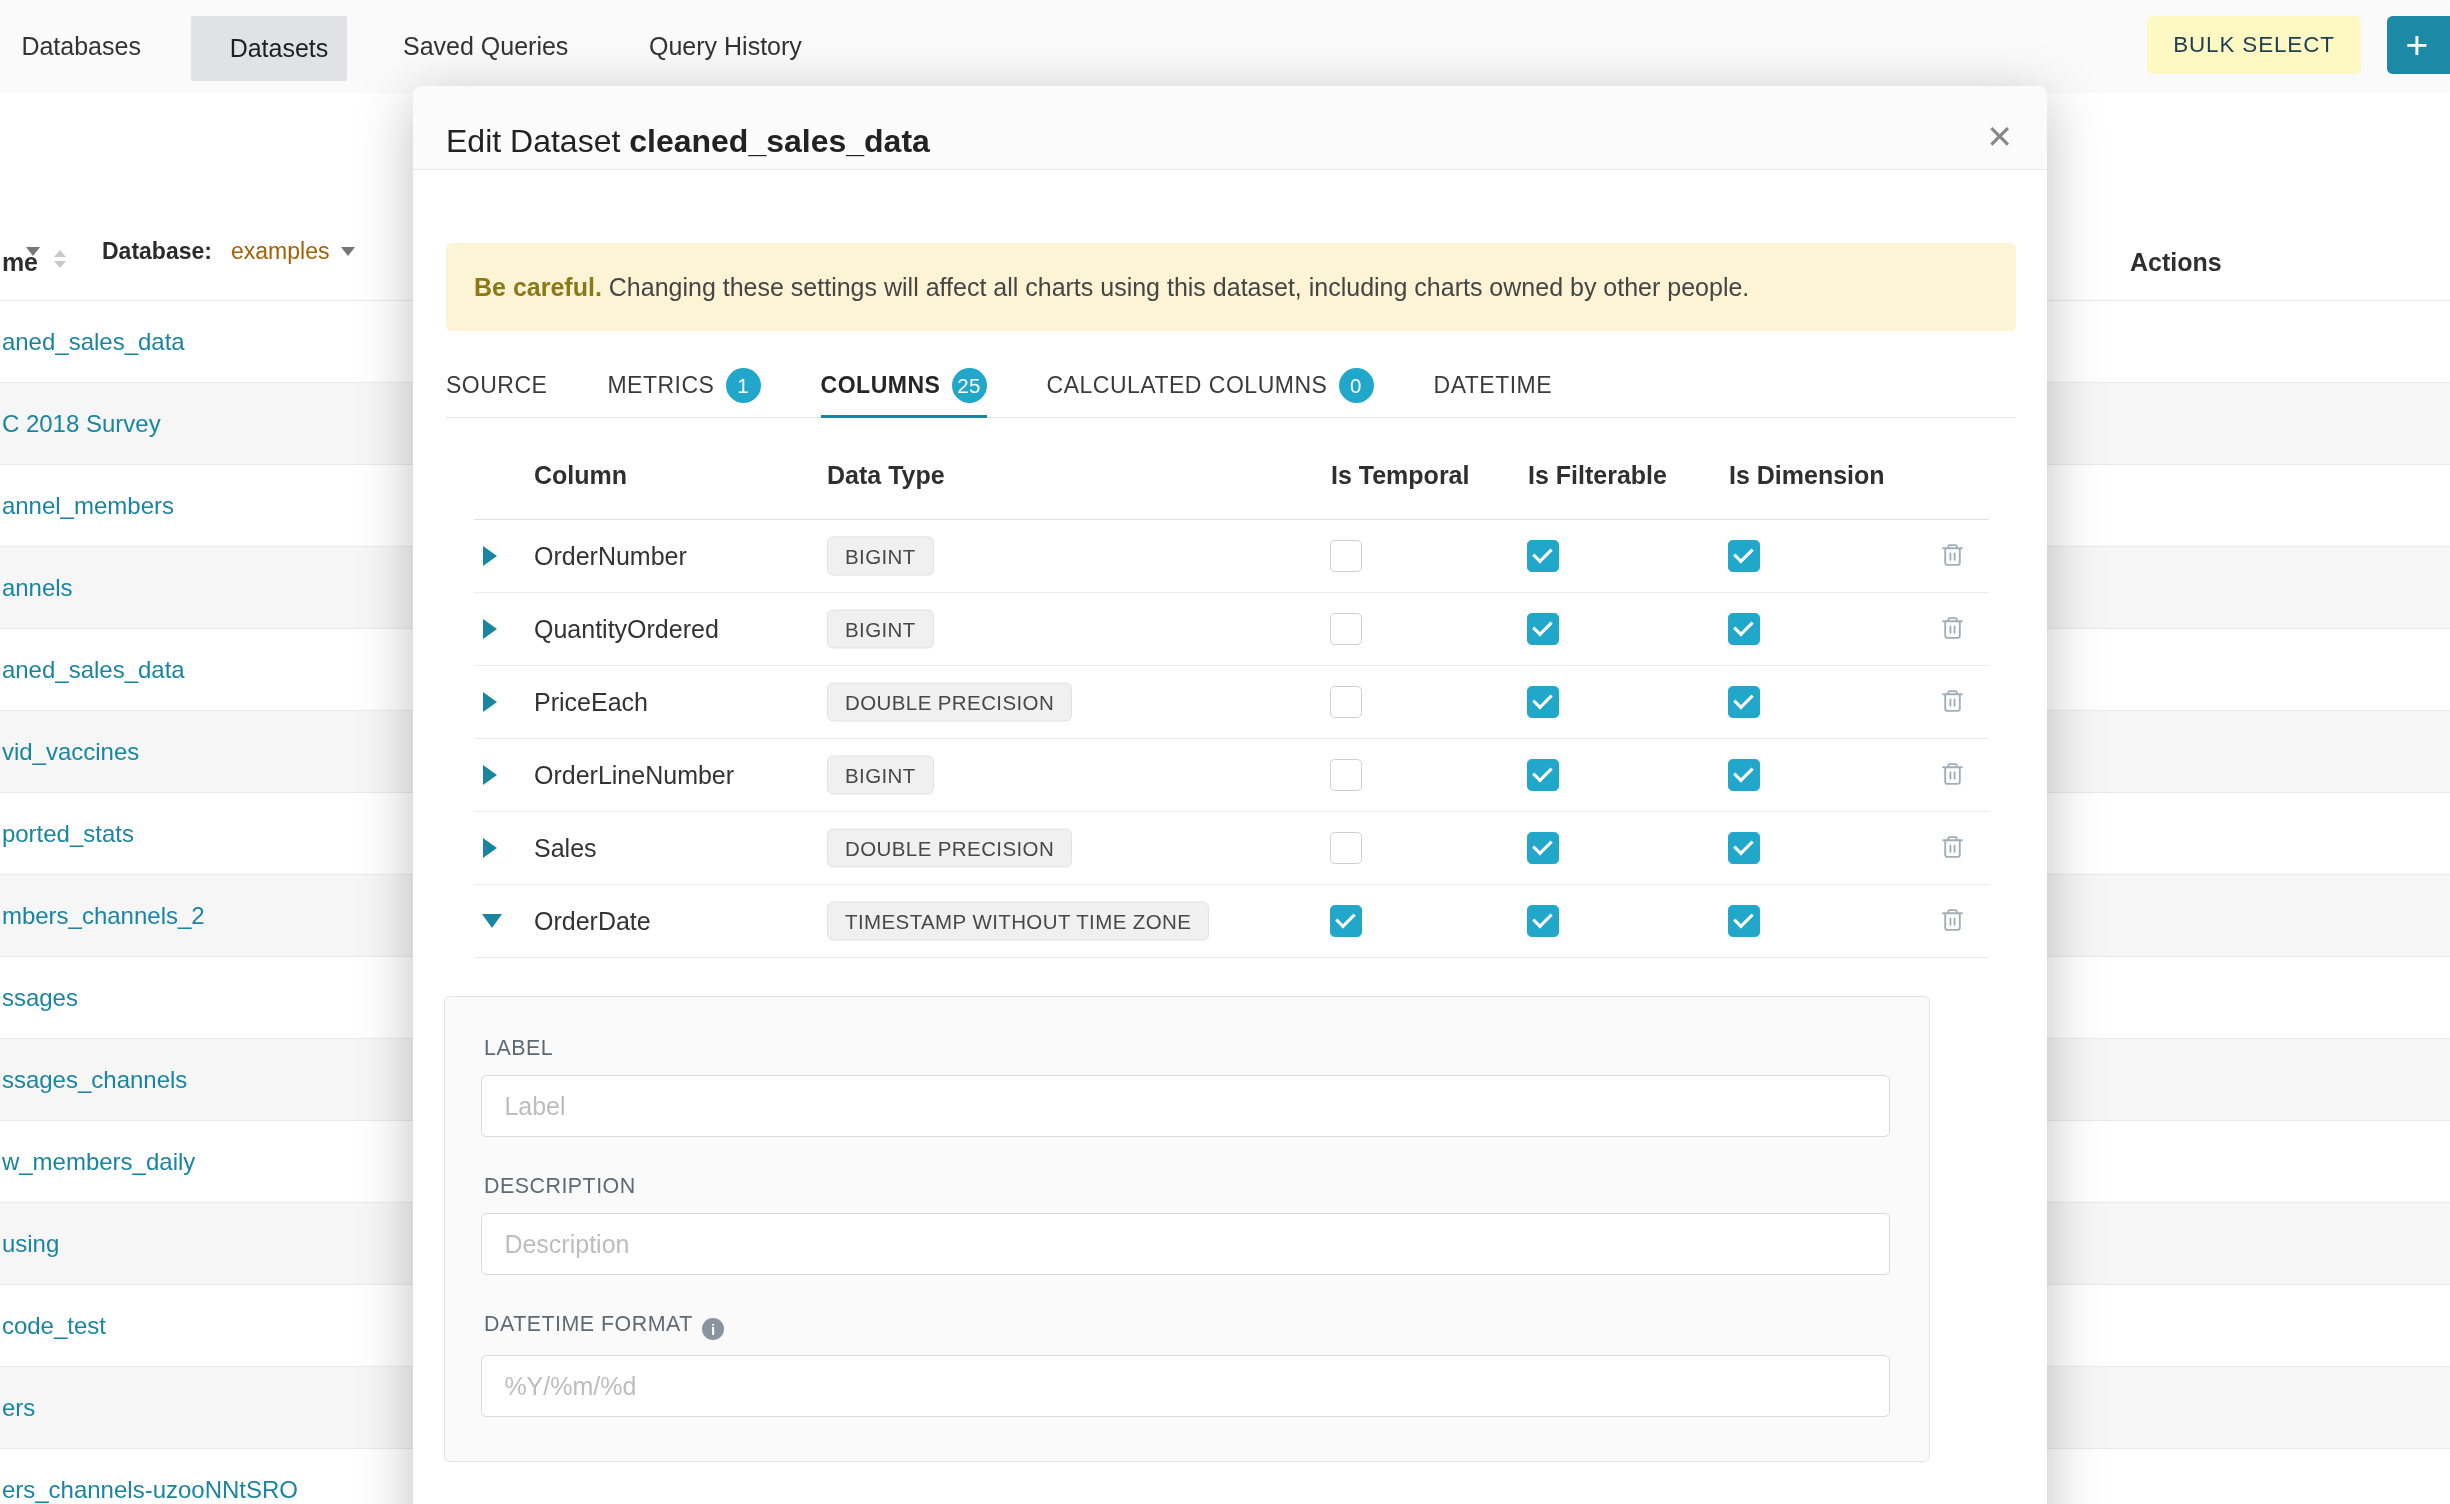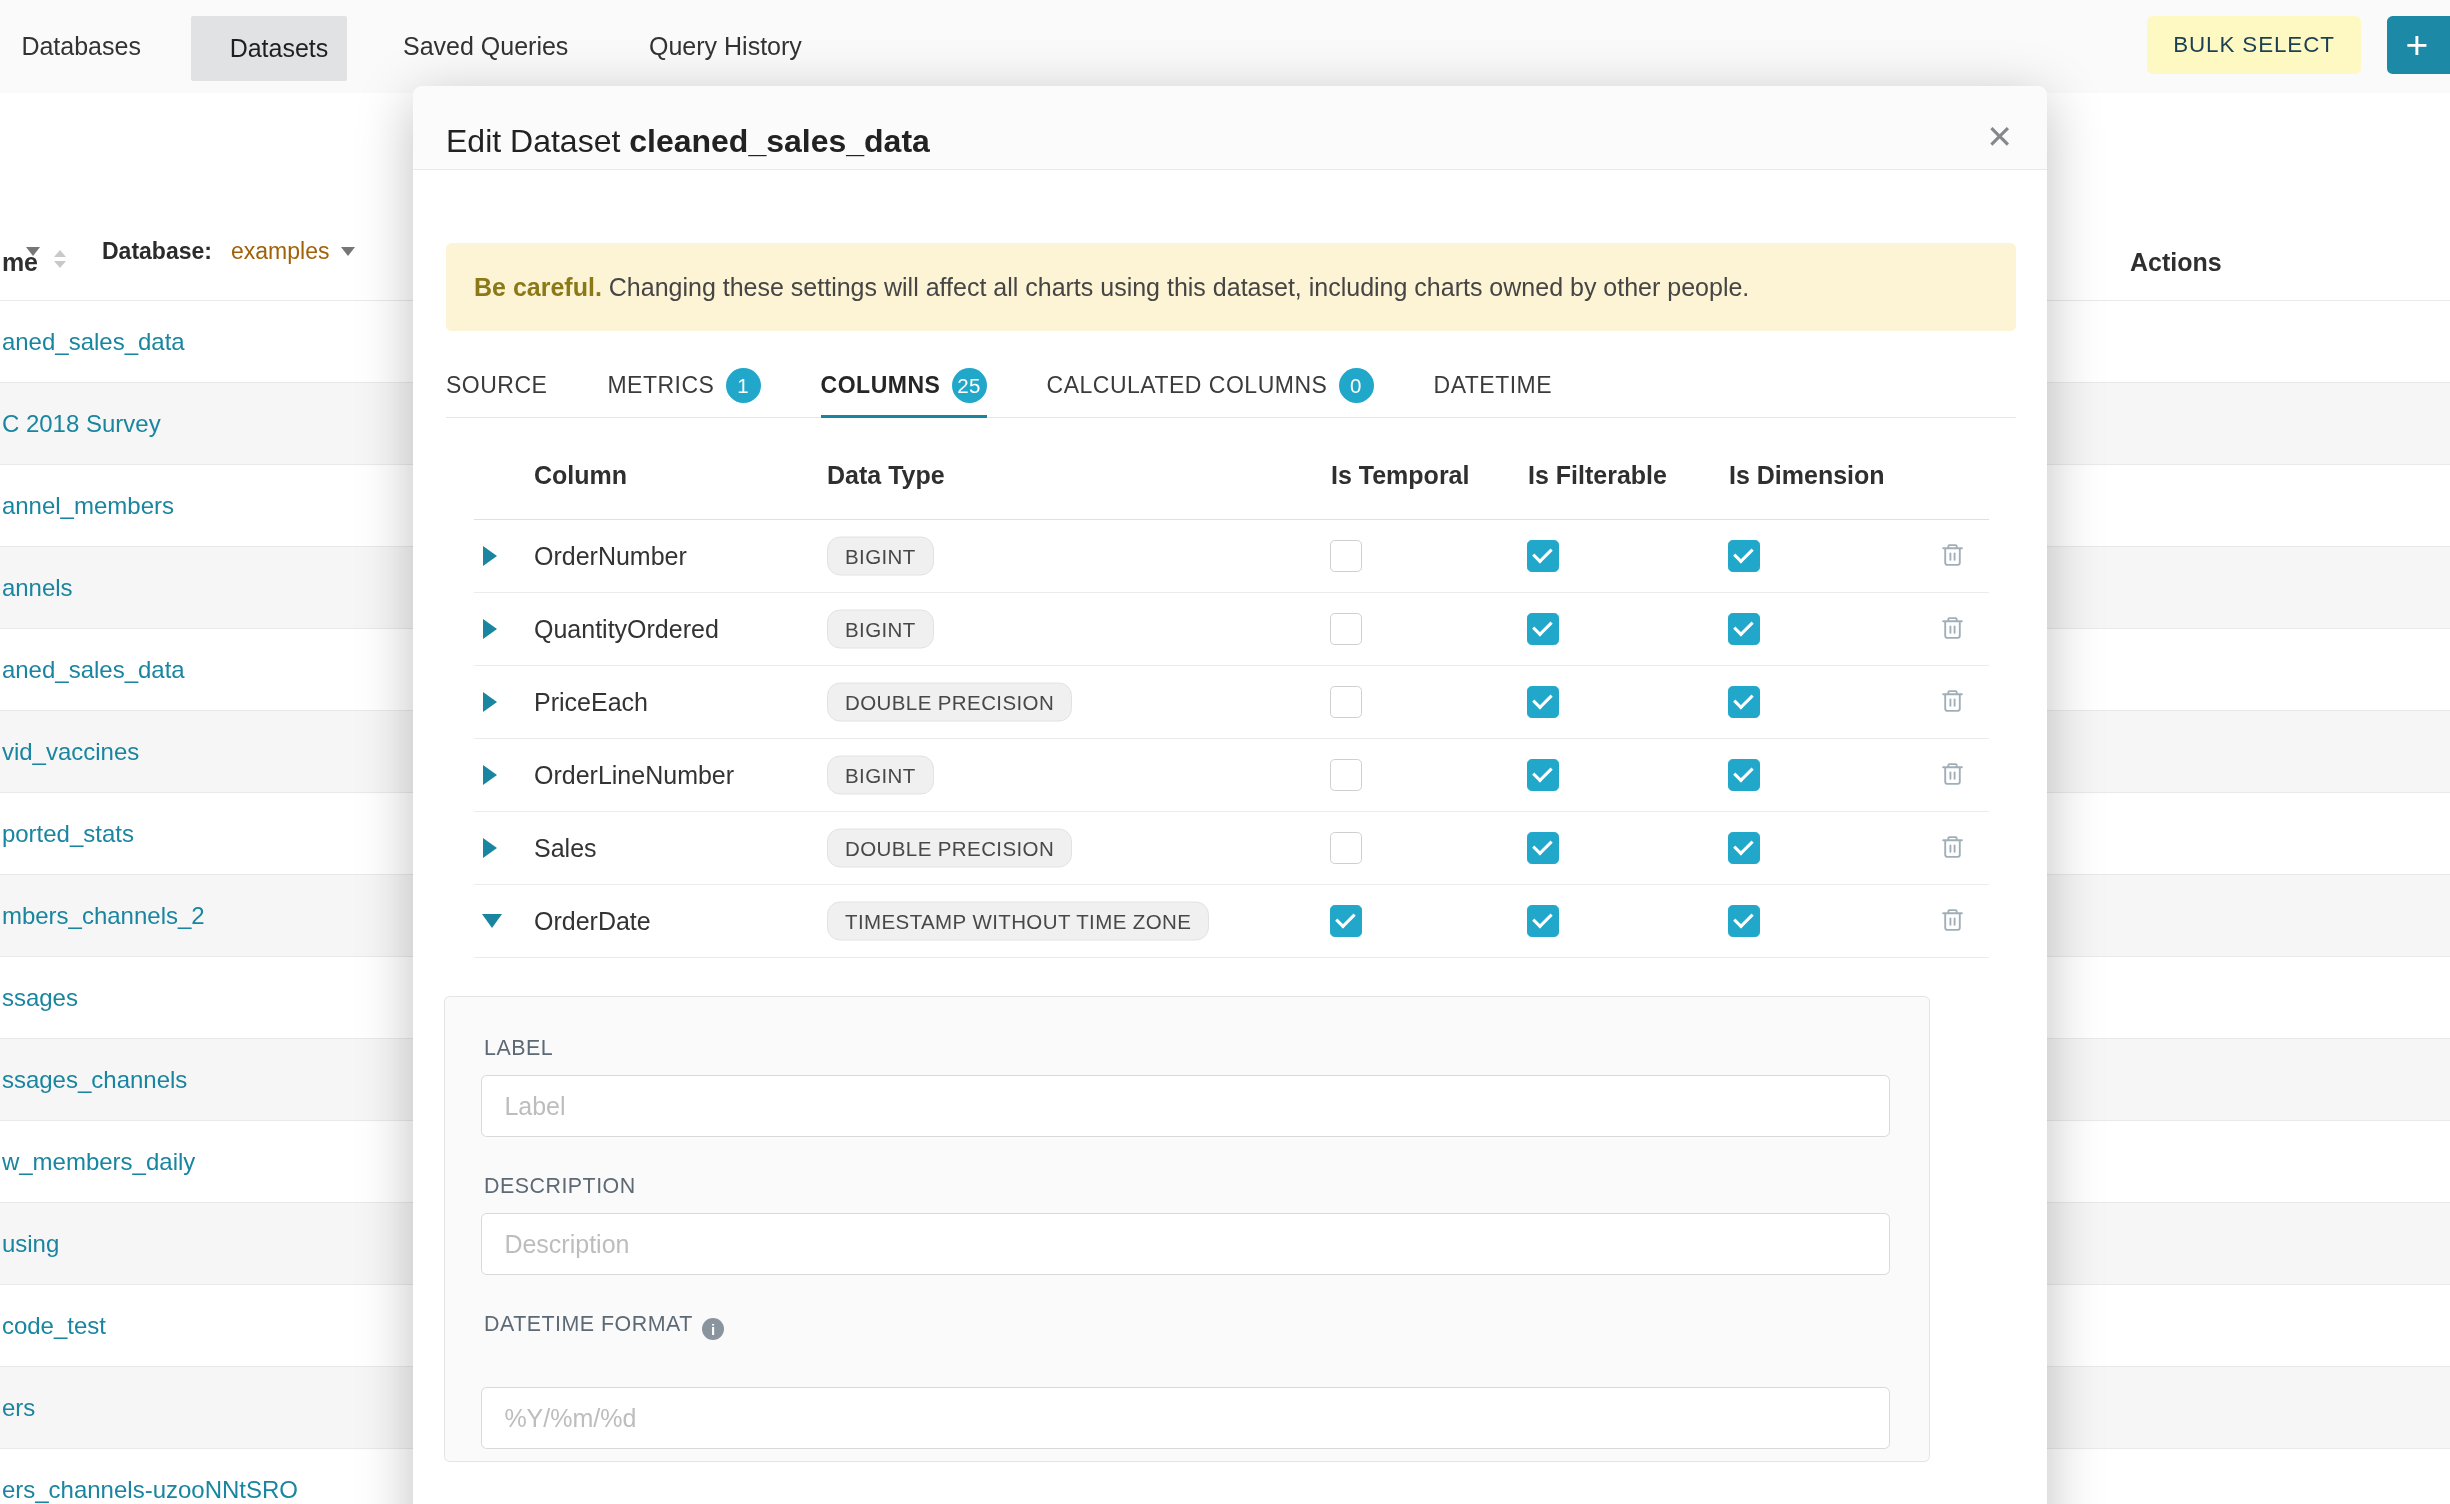--- a/index.html
+++ b/index.html
@@ -72,21 +72,21 @@
   .mth { position:relative; height:89px; border-bottom:0.9px solid #e0e0e0; }
   .mth span { position:absolute; top:50%; transform:translateY(-50%); font-size:25px; font-weight:700; color:#2f2f2f; }
   .mrow { position:relative; height:73px; border-bottom:0.9px solid #ececec; }
   .cell { position:absolute; top:50%; transform:translateY(-50%); }
   .caret-right { width:0; height:0; border-top:10.3px solid transparent; border-bottom:10.3px solid transparent;
     border-left:14px solid #1985a0; cursor:pointer; }
   .caret-down { width:0; height:0; border-left:10.3px solid transparent; border-right:10.3px solid transparent;
     border-top:14px solid #1985a0; cursor:pointer; }
   .colname { font-size:25px; color:#333; }
   .pill { display:inline-block; font-size:20.5px; letter-spacing:0.4px; color:#484848;
-    background:#f0f0f0; border:0.9px solid #e2e2e2; border-radius:13px; padding:6.5px 17px; }
+    background:#f0f0f0; border:0.9px solid #e2e2e2; border-radius:6px; padding:6.5px 17px; }
   .checkbox { width:32px; height:32px; border:1.9px solid #cfcfcf; border-radius:4.7px; background:#fff;
     position:absolute; cursor:pointer; }
   .checkbox.checked { background:#20a7c9; border-color:#20a7c9; }
   .checkbox.checked::after { content:''; position:absolute; left:9.3px; top:2.8px; width:7.5px; height:15px;
     border:solid #fff; border-width:0 3.7px 3.7px 0; transform:rotate(45deg); }
   .trash { color:#a0aeb8; cursor:pointer; display:inline-block; }
 
   .panel { position:absolute; left:31px; top:910px; width:1486px; height:466px;
     background:#fafafa; border:0.9px solid #e3e3e3; border-radius:5.6px; }
   .fld-label { position:absolute; left:39px; font-size:21.4px; color:#5d6a75; font-weight:500; letter-spacing:0.5px; }
@@ -318,18 +318,18 @@
     </div>
 
     <div class="panel">
       <span class="fld-label" style="top:39px;">LABEL</span>
       <input class="fld-input" style="top: 78px;" type="text" placeholder="Label">
       <span class="fld-label" style="top:177px;">DESCRIPTION</span>
       <input class="fld-input" style="top: 216px;" type="text" placeholder="Description">
       <span class="fld-label" style="top:315px;">
         <span>DATETIME FORMAT</span><span class="info-icon">i</span>
       </span>
-      <input class="fld-input" style="top: 358px; margin-top: 32px;" type="text" placeholder="%Y/%m/%d">
+      <input class="fld-input" style="top: 358px;" type="text" placeholder="%Y/%m/%d">
     </div>
   </div>
 
 </div>
 
 
 </body></html>

